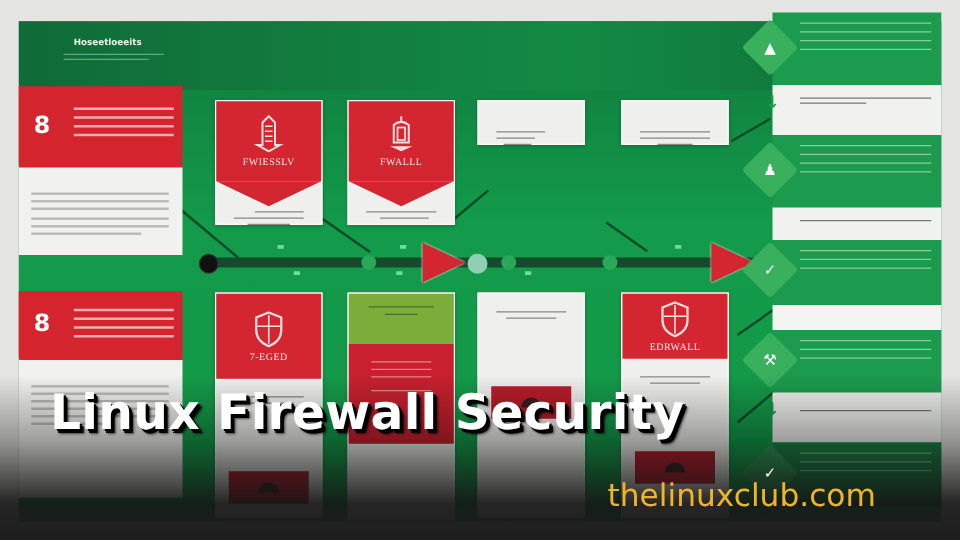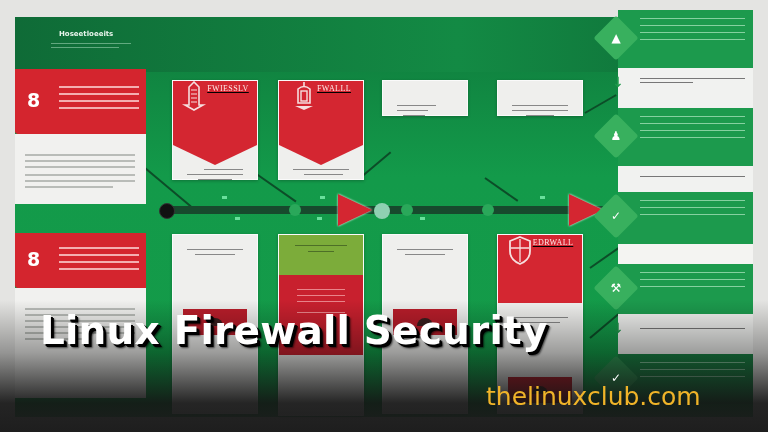--- a/index.html
+++ b/index.html
@@ -42,21 +42,21 @@
   .left-white .lines { position: absolute; left: 10px; top: 20px; width: 110px; }
   .left-white .lines div { height: 2px; background: #b9bcb8; margin-bottom: 4px; }
 
   
   .card {
     position: absolute; width: 86px; background: #efefed;
     border: 1px solid #fafafa; box-shadow: 0 1px 3px rgba(0,0,0,0.25);
   }
   .card-head {
     position: relative; height: 64px; background: #d42631;
-    display: flex; flex-direction: row; justify-content: center; text-decoration: underline;
+    display: flex; flex-direction: column; align-items: center; justify-content: center;
   }
   .card-head.chevron::after {
     content: ""; position: absolute; left: 0; bottom: -20px; width: 0; height: 0;
     border-left: 42px solid transparent; border-right: 42px solid transparent;
     border-top: 20px solid #d42631;
   }
   .card-icon { width: 26px; height: 30px; color: #f6dede; }
   .card-label {
     font-family: "Liberation Serif", serif; font-size: 8px; color: #fde8e8;
     margin-top: 3px; letter-spacing: 0.4px; text-align: center; z-index: 1;
@@ -255,55 +255,62 @@
 <div class="tl-arrow" style="left:338px;top:194px"></div>
 <div class="tl-arrow" style="left:569px;top:194px"></div>
 <div class="spark" style="left:222px;top:196px"></div>
 <div class="spark" style="left:320px;top:196px"></div>
 <div class="spark" style="left:420px;top:217px"></div>
 <div class="spark" style="left:540px;top:196px"></div>
 <div class="spark" style="left:235px;top:217px"></div>
 <div class="spark" style="left:317px;top:217px"></div>
 
 <div class="card" style="left:172px;top:234px;height:180px">
-  <div class="card-body plain">
-      <div class="ln"></div>
-      <div class="ln" style="width:70%;margin-left:15%"></div>
-    </div>
-  <div class="card-foot" style="margin-top:40px">
-      <div class="dome"></div>
-    </div>
-</div>
-<div class="card orange" style="left:278px;top:234px;height:182px">
-  <div class="green-band">
-      <div class="ln"></div>
-      <div class="ln" style="width:50%;margin-left:25%"></div>
-    </div>
-  <div class="red-band">
-      <div class="ln"></div>
-      <div class="ln"></div>
-      <div class="ln"></div>
-      <div class="ln" style="margin-top:10px"></div>
-    </div>
-</div>
-<div class="card" style="left:382px;top:234px;height:180px">
-  <div class="card-body plain">
-      <div class="ln"></div>
-      <div class="ln" style="width:70%;margin-left:15%"></div>
-    </div>
-  <div class="card-foot" style="margin-top:40px">
-      <div class="dome"></div>
-    </div>
-</div>
-<div class="card" style="left:497px;top:234px;height:180px">
   <div class="card-head" style="height:68px">
     <svg class="card-icon" viewBox="0 0 26 30">
         <path d="M13 2 L23 6 L23 16 Q23 25 13 29 Q3 25 3 16 L3 6 Z" fill="none" stroke="currentColor" stroke-width="1.8"></path>
         <path d="M13 4 L13 27 M4 13 L22 13" stroke="currentColor" stroke-width="1.3"></path>
       </svg>
+    <div class="card-label">7-EGED</div>
+  </div>
+  <div class="card-body plain">
+      <div class="ln"></div>
+      <div class="ln" style="width:70%;margin-left:15%"></div>
+    </div>
+  <div class="card-foot" style="margin-top:40px">
+      <div class="dome"></div>
+    </div>
+</div>
+<div class="card orange" style="left:278px;top:234px;height:182px">
+  <div class="green-band">
+      <div class="ln"></div>
+      <div class="ln" style="width:50%;margin-left:25%"></div>
+    </div>
+  <div class="red-band">
+      <div class="ln"></div>
+      <div class="ln"></div>
+      <div class="ln"></div>
+      <div class="ln" style="margin-top:10px"></div>
+    </div>
+</div>
+<div class="card" style="left:382px;top:234px;height:180px">
+  <div class="card-body plain">
+      <div class="ln"></div>
+      <div class="ln" style="width:70%;margin-left:15%"></div>
+    </div>
+  <div class="card-foot" style="margin-top:40px">
+      <div class="dome"></div>
+    </div>
+</div>
+<div class="card" style="left:497px;top:234px;height:180px">
+  <div class="card-head" style="height:52px">
+    <svg class="card-icon" viewBox="0 0 26 30">
+        <path d="M13 2 L23 6 L23 16 Q23 25 13 29 Q3 25 3 16 L3 6 Z" fill="none" stroke="currentColor" stroke-width="1.8"></path>
+        <path d="M13 4 L13 27 M4 13 L22 13" stroke="currentColor" stroke-width="1.3"></path>
+      </svg>
     <div class="card-label">EDRWALL</div>
   </div>
   <div class="card-body plain">
       <div class="ln"></div>
       <div class="ln" style="width:70%;margin-left:15%"></div>
     </div>
   <div class="card-foot" style="margin-top:40px">
       <div class="dome"></div>
     </div>
 </div>

